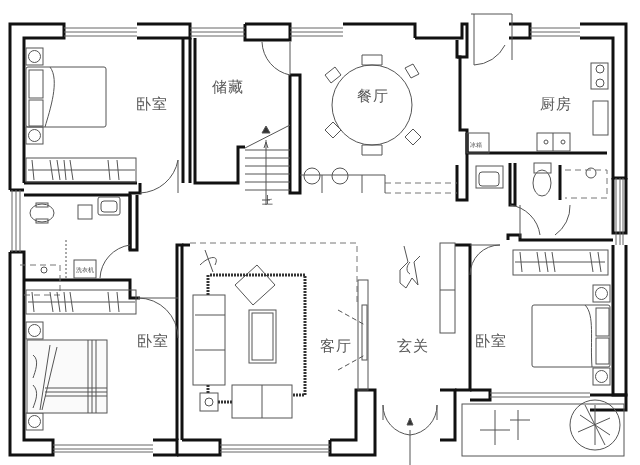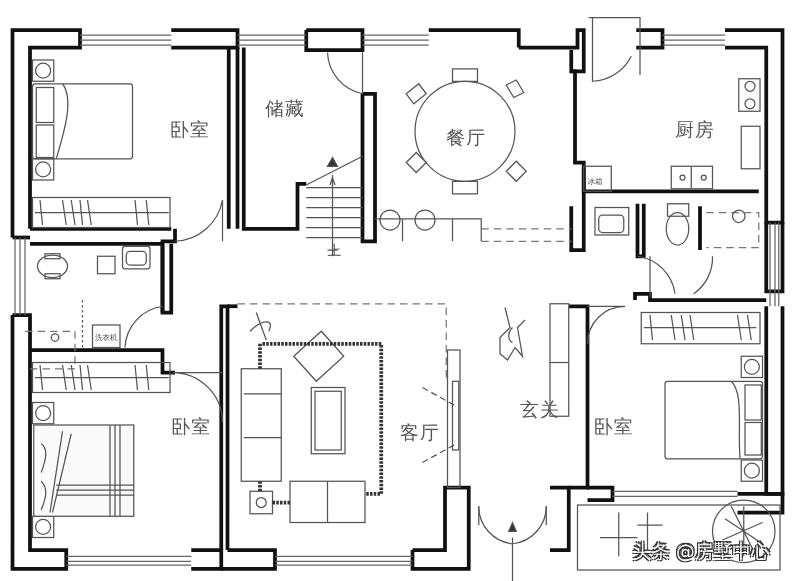--- a/index.html
+++ b/index.html
@@ -199,25 +199,24 @@
     <path d="M480,430 H510 M495,410 V445 M510,420 H530 M518,410 V440"></path>
 
     <path d="M410,430 V465 M407,425 L410,418 L413,425 Z" fill="#333"></path>
 
     <path d="M262,133 L266,126 L270,133 Z" fill="#333"></path>
   </g>
 </svg>
 
   <span class="room-label" style="left:136px;top:95px;">卧室</span>
   <span class="room-label" style="left:212px;top:78px;">储藏</span>
-  <span class="room-label" style="left:357px;top:101px;">餐厅</span>
+  <span class="room-label" style="left:357px;top:87px;">餐厅</span>
   <span class="room-label" style="left:512px;top:95px;margin-left:28px;">厨房</span>
   <span class="room-label" style="left:137px;top:332px;">卧室</span>
   <span class="room-label" style="left:320px;top:337px;">客厅</span>
-  <span class="room-label" style="left:397px;top:319px;margin-left:19px;">玄关</span>
+  <span class="room-label" style="left:397px;top:337px;">玄关</span>
   <span class="room-label" style="left:475px;top:332px;">卧室</span>
 
   <span class="small-label" style="left:262px;top:193px;font-size:11px;">上</span>
   <span class="small-label" style="left:76px;top:266px;">洗衣机</span>
   <span class="small-label" style="left:470px;top:141px;">冰箱</span>
 
-  <span class="watermark">头条 @房墅中心</span>
 </div>
 
 </body></html>

